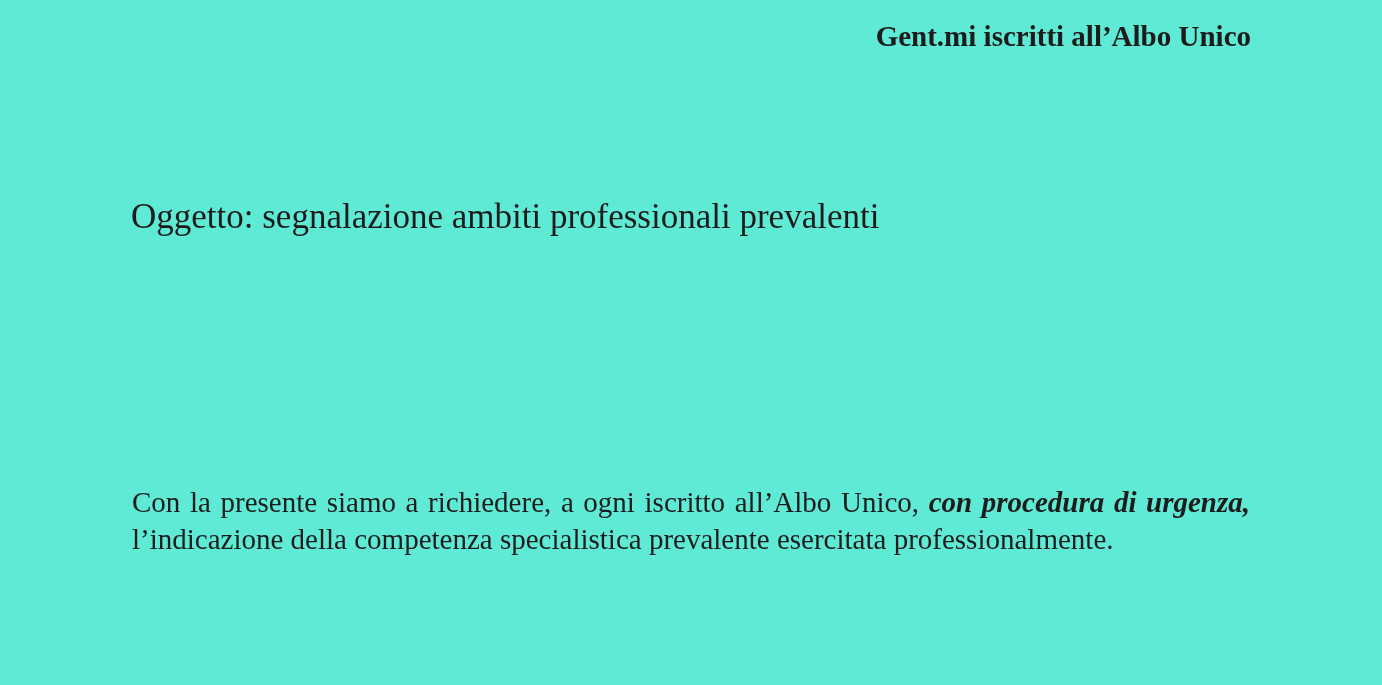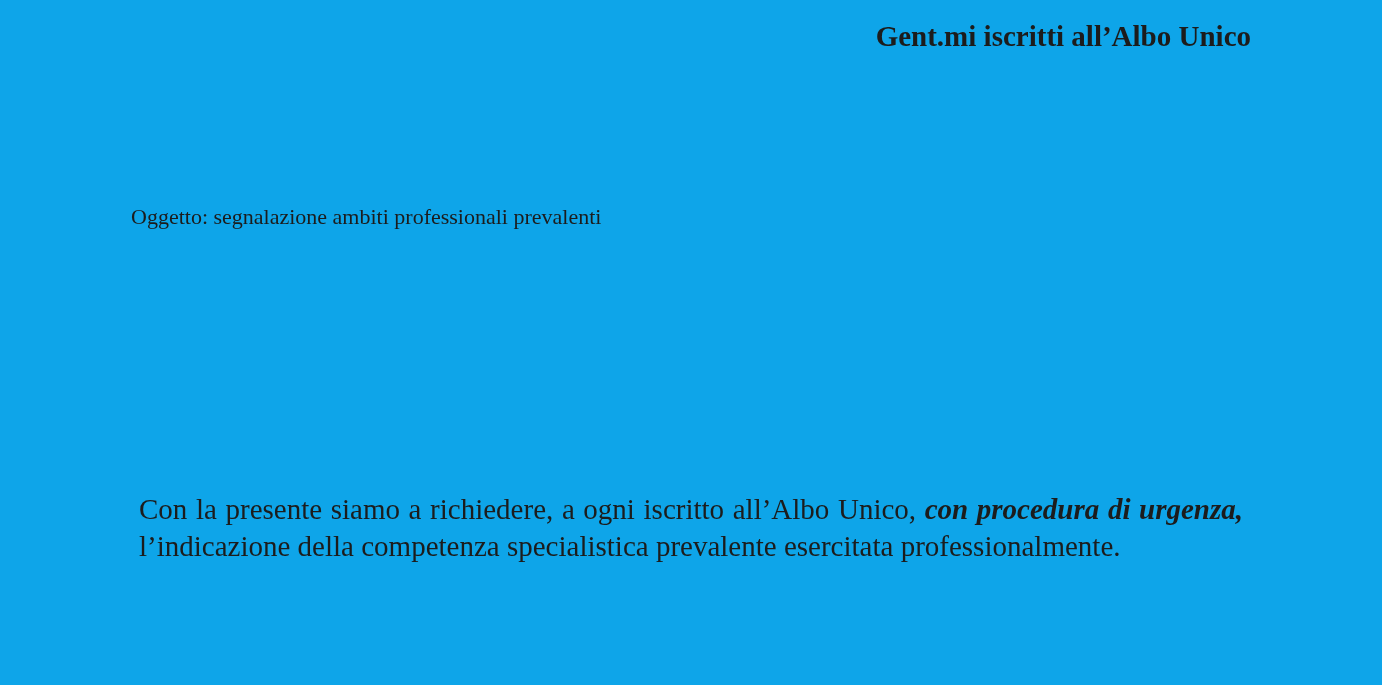--- a/index.html
+++ b/index.html
@@ -11,51 +11,51 @@
     height: 685px;
     background: #ffffff;
     font-family: "Liberation Serif", "DejaVu Serif", serif;
     color: #1c1c1c;
     overflow: hidden;
   }
   .page {
     position: relative;
     width: 1382px;
     height: 685px;
-    background: #0ea5e9;
+    background: #5eead4;
   }
   .recipient {
     position: absolute;
     top: 18px;
     right: 131px;
     font-size: 29px;
     line-height: 37px;
     font-weight: bold;
     text-align: right;
     white-space: nowrap;
   }
   .subject {
     position: absolute;
     top: 198px;
     left: 131px;
     right: 131px;
-    font-size: 22px;
+    font-size: 35px;
     line-height: 37px;
     font-weight: normal;
   }
   .body-block {
     position: absolute;
     top: 483px;
     left: 131px;
     right: 131px;
     font-size: 29px;
     line-height: 37px;
   }
   .paragraph {
-    margin: 8px;
+    margin: 1px;
     text-align: justify;
   }
   .paragraph + .paragraph {
     margin-top: 36px;
   }
   .emphasis {
     font-weight: bold;
     font-style: italic;
   }
 </style>

